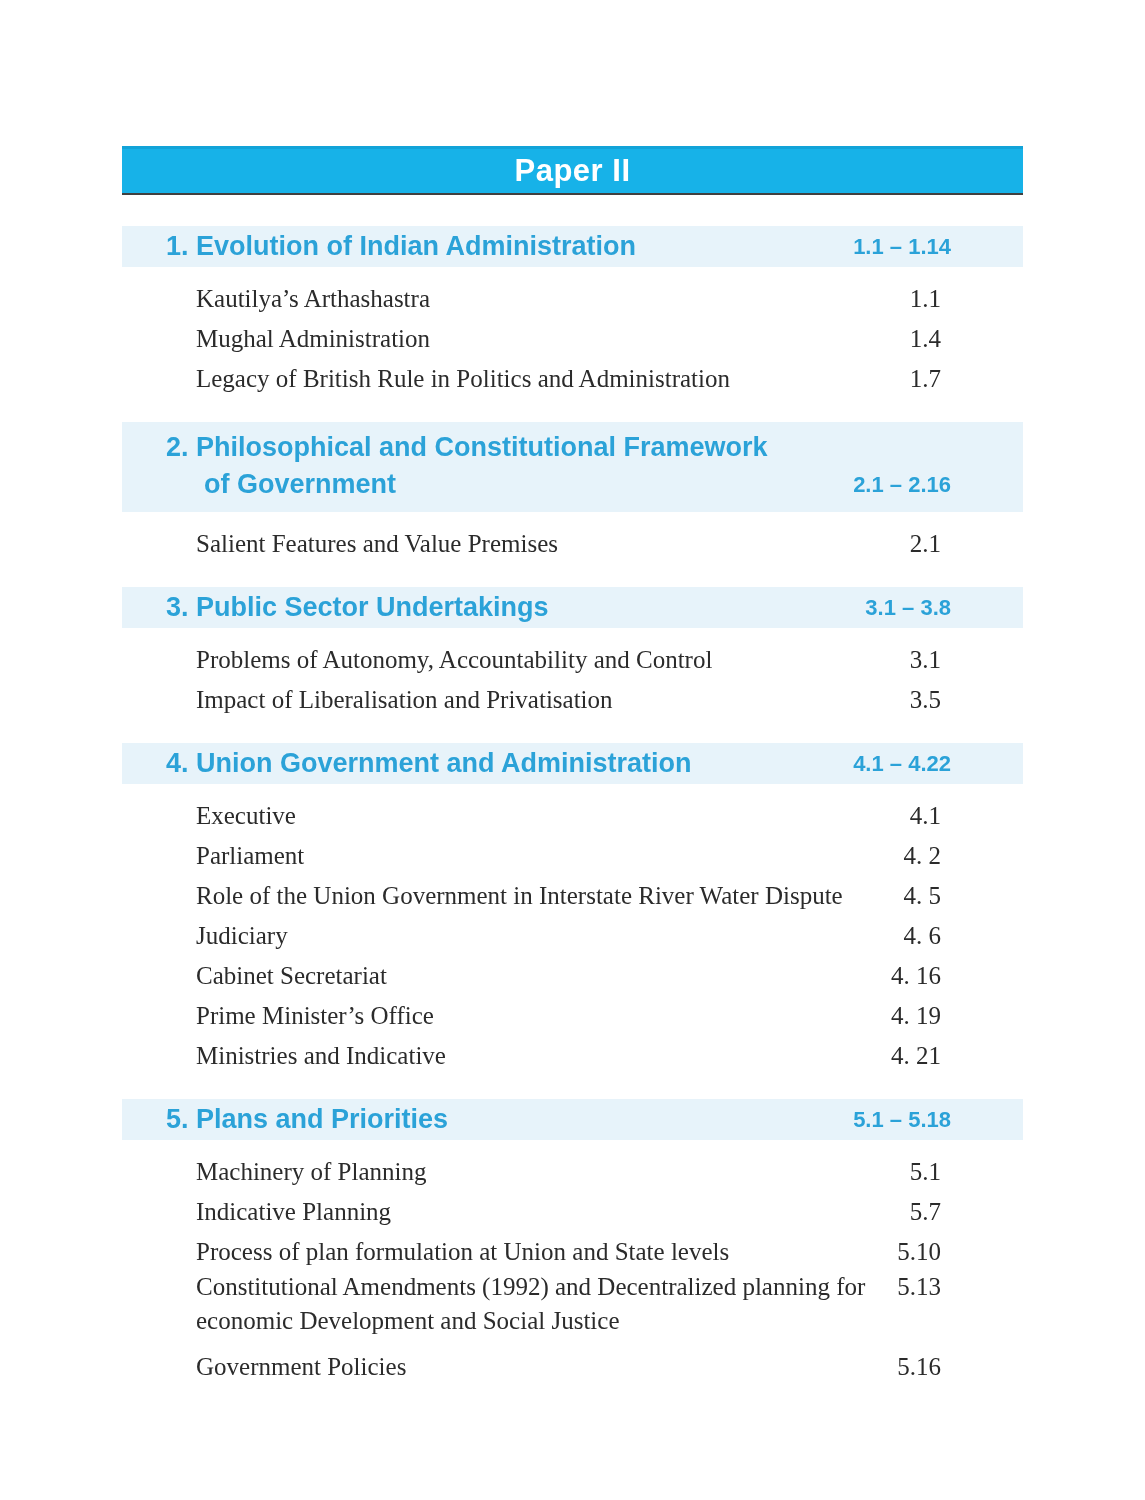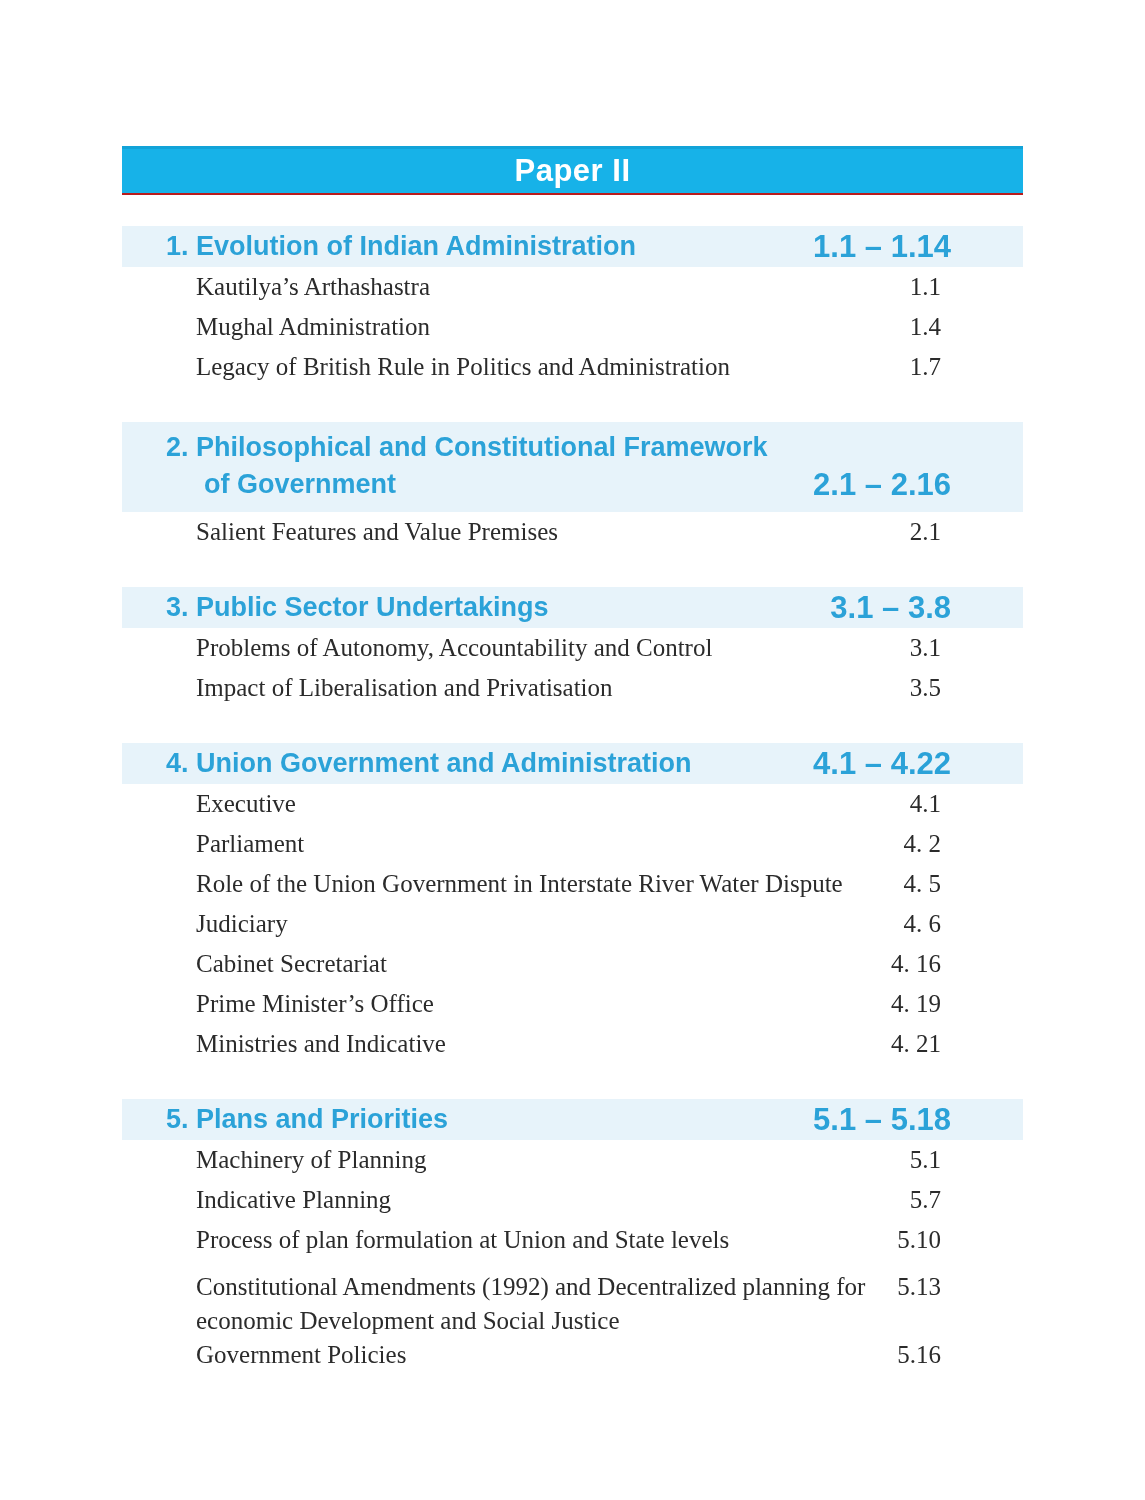--- a/index.html
+++ b/index.html
@@ -16,21 +16,21 @@
   }
   .content {
     position: absolute;
     left: 122px; top: 146px;
     width: 901px;
   }
   .banner {
     height: 44px;
     background: #17B2E8;
     border-top: 3px solid #12A3D8;
-    border-bottom: 2px solid #b91c1c;
+    border-bottom: 2px solid #404040;
     display: flex; align-items: center; justify-content: center;
   }
   .banner-title {
     color: #ffffff;
     font-weight: bold;
     font-size: 31px;
     letter-spacing: 0.5px;
   }
   .section { margin-top: 29px; }
   .section:first-of-type { margin-top: 31px; }
@@ -51,30 +51,30 @@
   }
   .sec-title {
     font-weight: bold;
     font-size: 27px;
     color: #2BA2D8;
     line-height: 37px;
   }
   .sec-title .line2 { padding-left: 38px; }
   .sec-range {
     font-weight: bold;
-    font-size: 31px;
+    font-size: 22px;
     color: #2BA2D8;
     white-space: nowrap;
     line-height: 37px;
   }
   .items { margin-top: 6px; }
   .item {
     display: flex;
     justify-content: space-between;
-    align-items: flex-start;
+    align-items: flex-end;
     min-height: 40px;
     padding-left: 74px;
     padding-right: 82px;
   }
   .item .label,
   .item .pagenum {
     font-family: "Liberation Serif", serif;
     font-size: 25px;
     color: #2b2b2b;
   }

